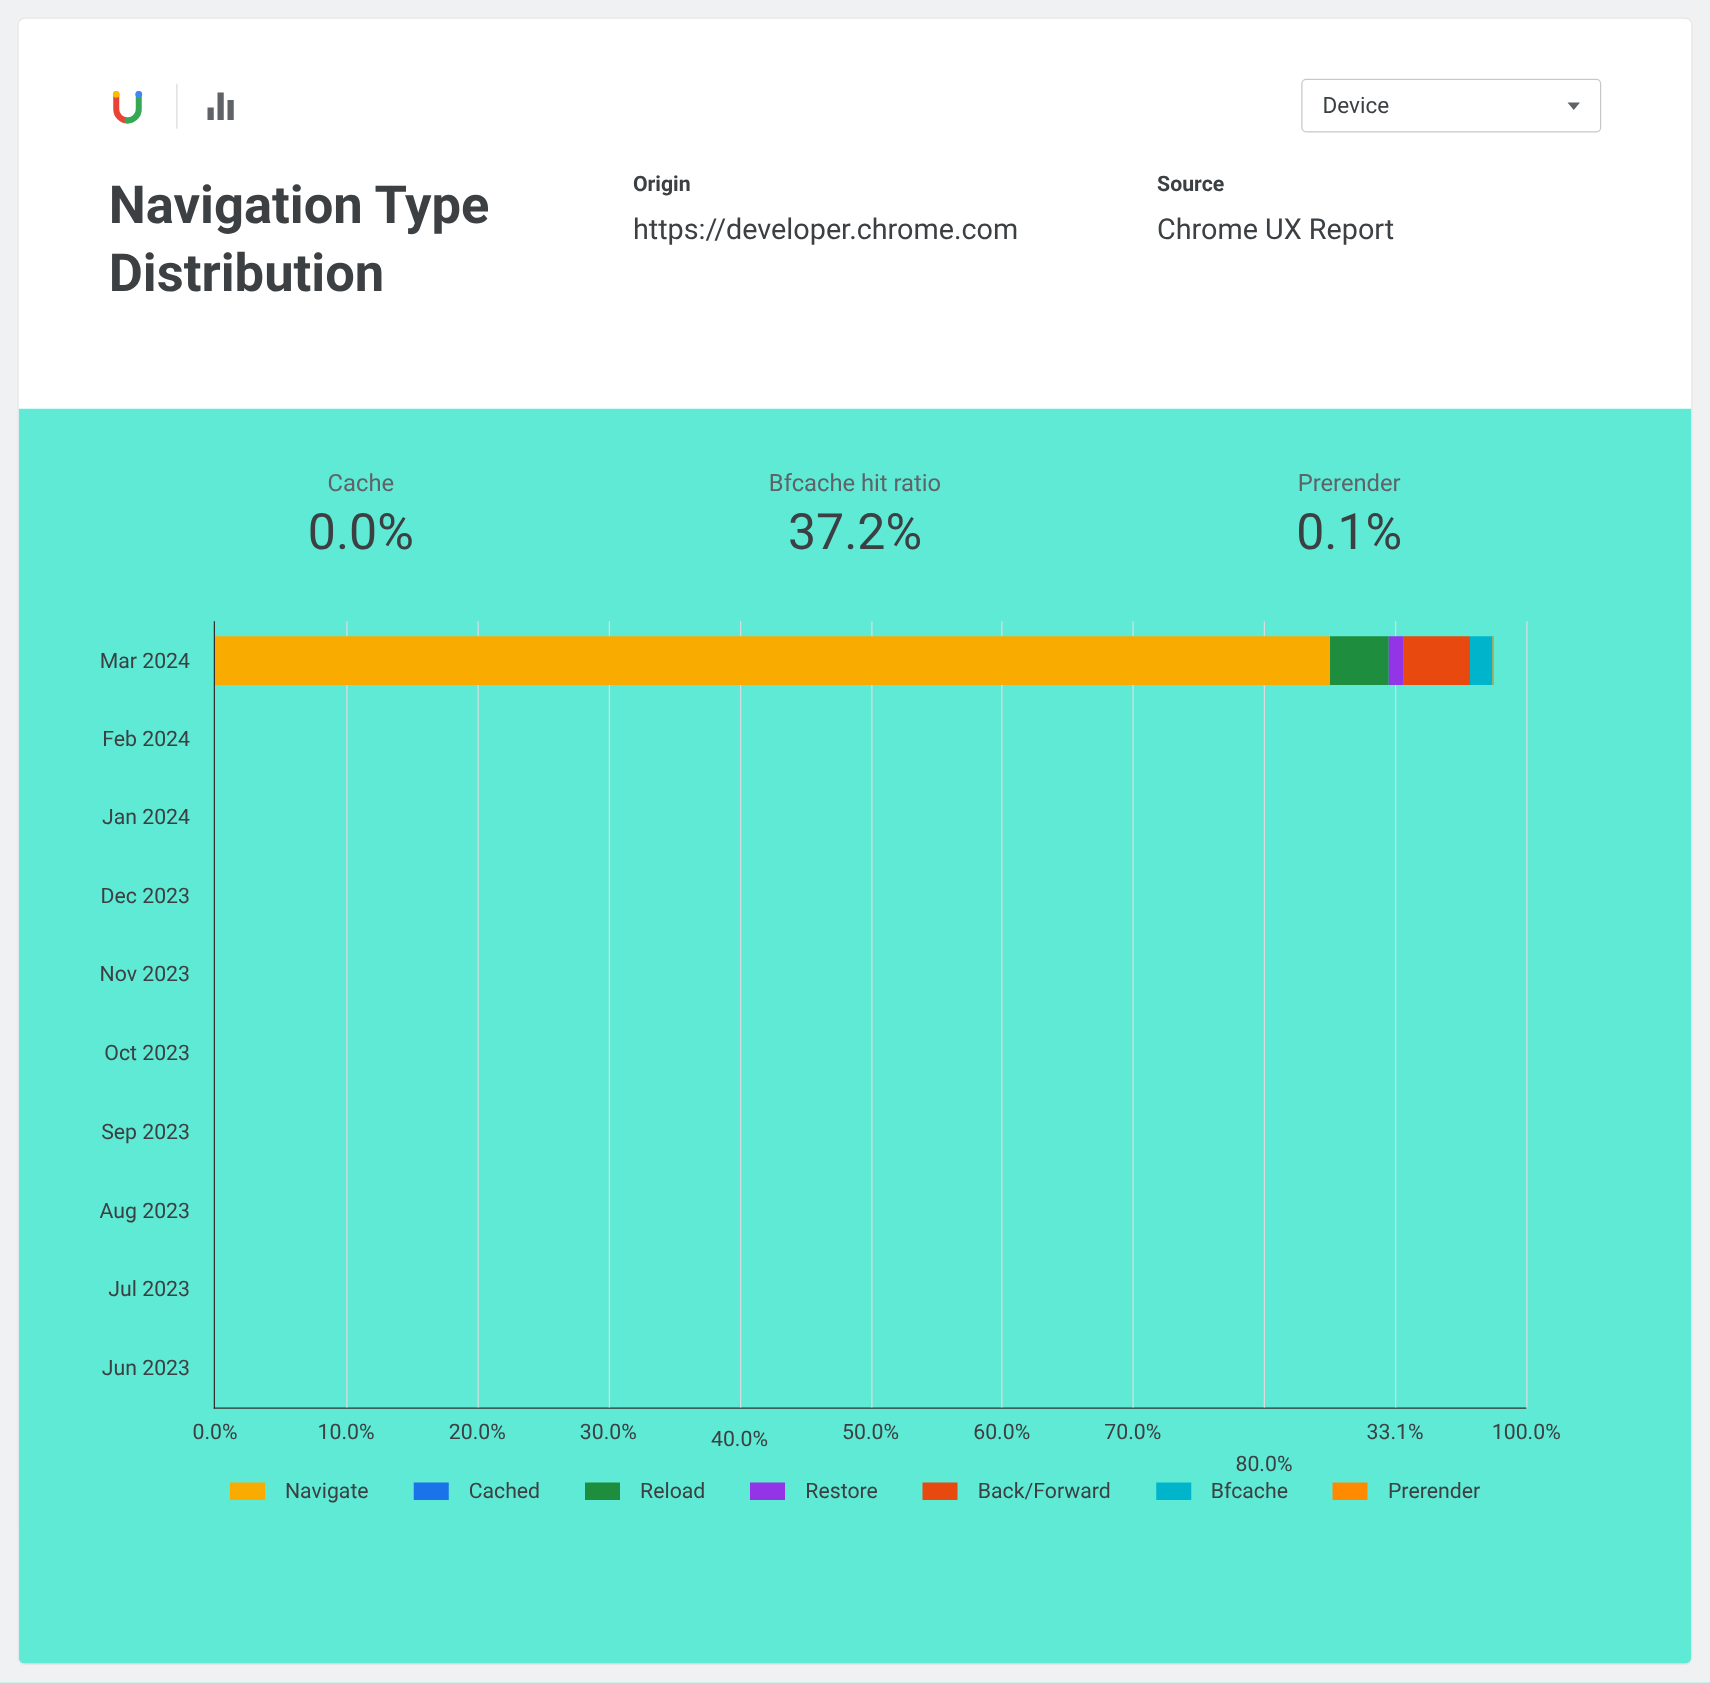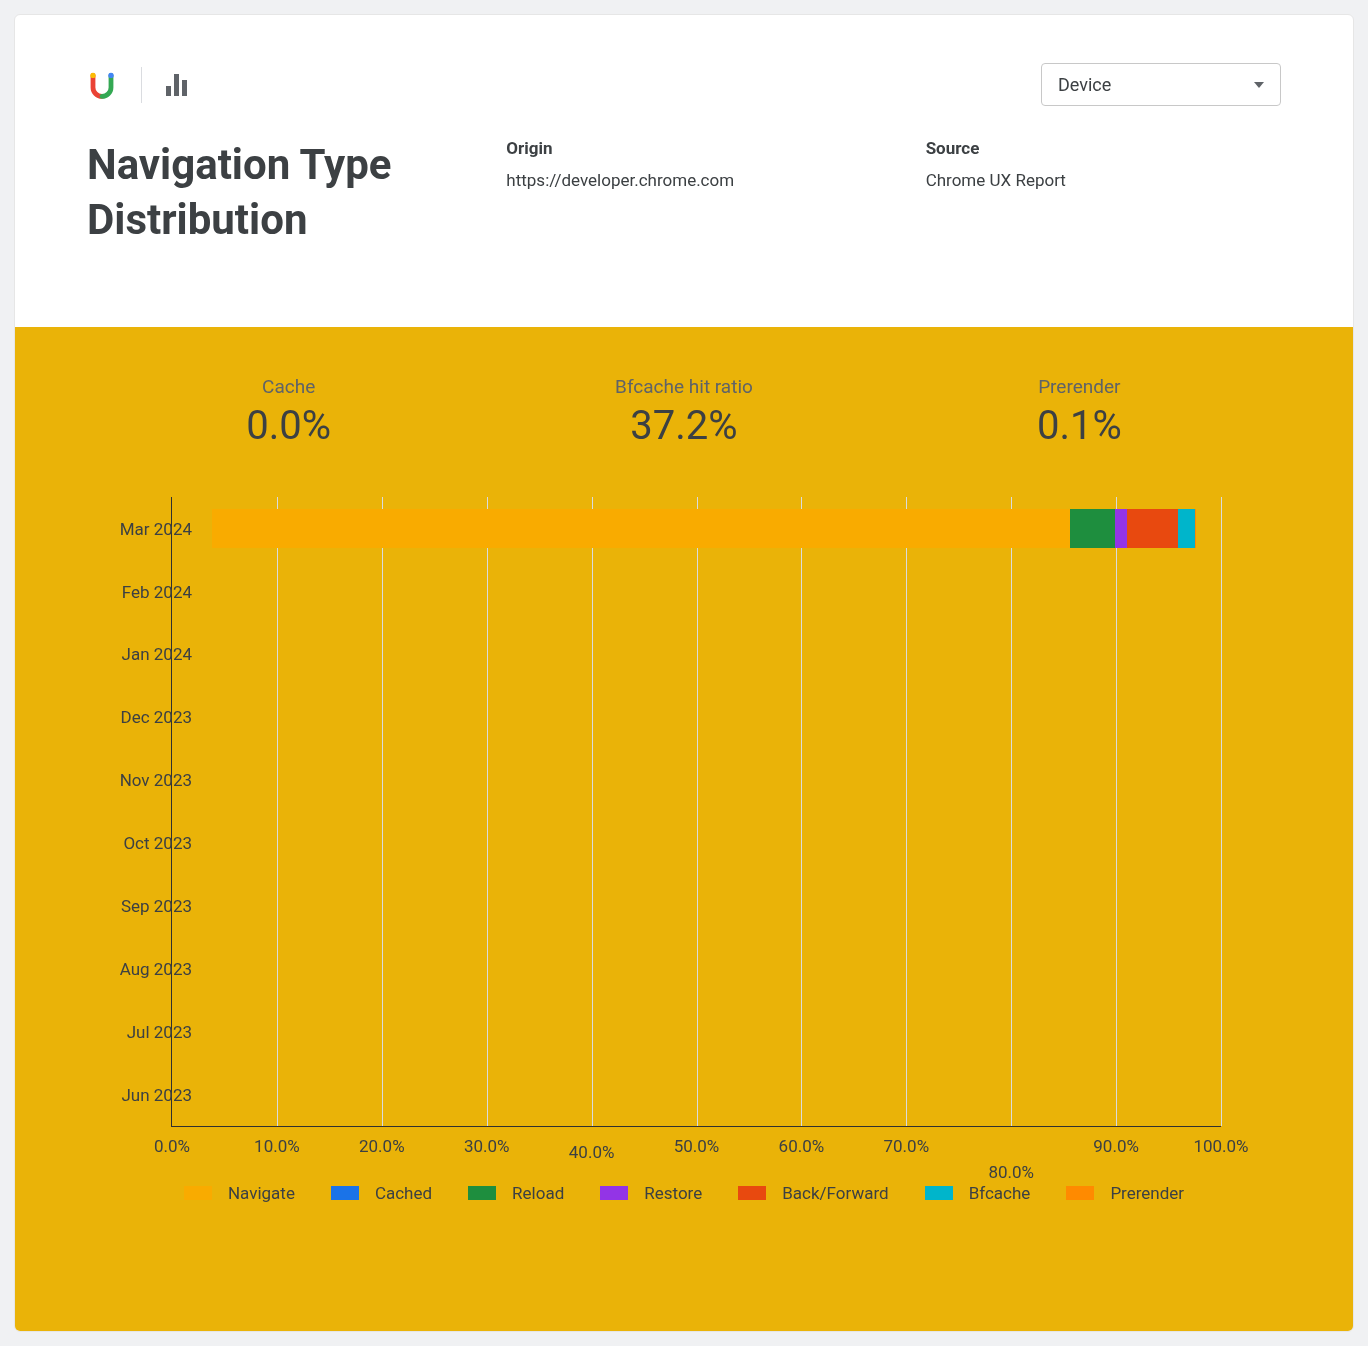--- a/index.html
+++ b/index.html
@@ -78,27 +78,27 @@
     line-height: 1.3;
     color: #3c4043;
   }
   .meta-label {
     font-size: 17px;
     font-weight: 700;
     color: #3c4043;
     margin-bottom: 12px;
   }
   .meta-value {
-    font-size: 17px;
+    font-size: 23px;
     color: #3c4043;
   }
 
   .chart-area {
     flex: 1;
-    background: #eab308;
+    background: #5eead4;
     padding: 48px 36px 32px 36px;
   }
   .metrics {
     display: grid;
     grid-template-columns: repeat(3, 1fr);
     text-align: center;
     margin: 0 40px 48px 40px;
   }
   .metric-label { font-size: 19px; color: #5f6368; margin-bottom: 4px; }
   .metric-value { font-size: 40px; color: #3c4043; }
@@ -125,21 +125,20 @@
     font-size: 17px;
     color: #3c4043;
     transform: translateX(-50%);
     white-space: nowrap;
   }
   .row {
     position: absolute;
     left: 0;
     right: 0;
     height: 63px;
-    margin-left: 40px;
   }
   .ylabel {
     position: absolute;
     right: 100%;
     padding-right: 20px;
     top: 50%;
     transform: translateY(-50%);
     font-size: 17px;
     color: #3c4043;
     white-space: nowrap;
@@ -234,21 +233,21 @@
           <div class="xlabel" style="left: 40%; margin-top: 16px;">40.0%</div>
           <div class="gridline" style="left: 50%;"></div>
           <div class="xlabel" style="left: 50%;">50.0%</div>
           <div class="gridline" style="left: 60%;"></div>
           <div class="xlabel" style="left: 60%;">60.0%</div>
           <div class="gridline" style="left: 70%;"></div>
           <div class="xlabel" style="left: 70%;">70.0%</div>
           <div class="gridline" style="left: 80%;"></div>
           <div class="xlabel" style="left: 80%; margin-top: 36px;">80.0%</div>
           <div class="gridline" style="left: 90%;"></div>
-          <div class="xlabel" style="left: 90%;">90.0%</div>
+          <div class="xlabel" style="left: 90%;">33.1%</div>
           <div class="gridline" style="left: 100%;"></div>
           <div class="xlabel" style="left: 100%;">100.0%</div>
           <div class="row" style="top: 0%; height: 10%;">
             <div class="ylabel">Mar 2024</div>
             <div class="barwrap">
               <div class="seg" style="width: 85%; background: rgb(249, 171, 0);"></div>
               <div class="seg" style="width: 4.5%; background: rgb(30, 142, 62);"></div>
               <div class="seg" style="width: 1.2%; background: rgb(147, 52, 230);"></div>
               <div class="seg" style="width: 5%; background: rgb(232, 73, 15);"></div>
               <div class="seg" style="width: 1.7%; background: rgb(0, 181, 203);"></div>

